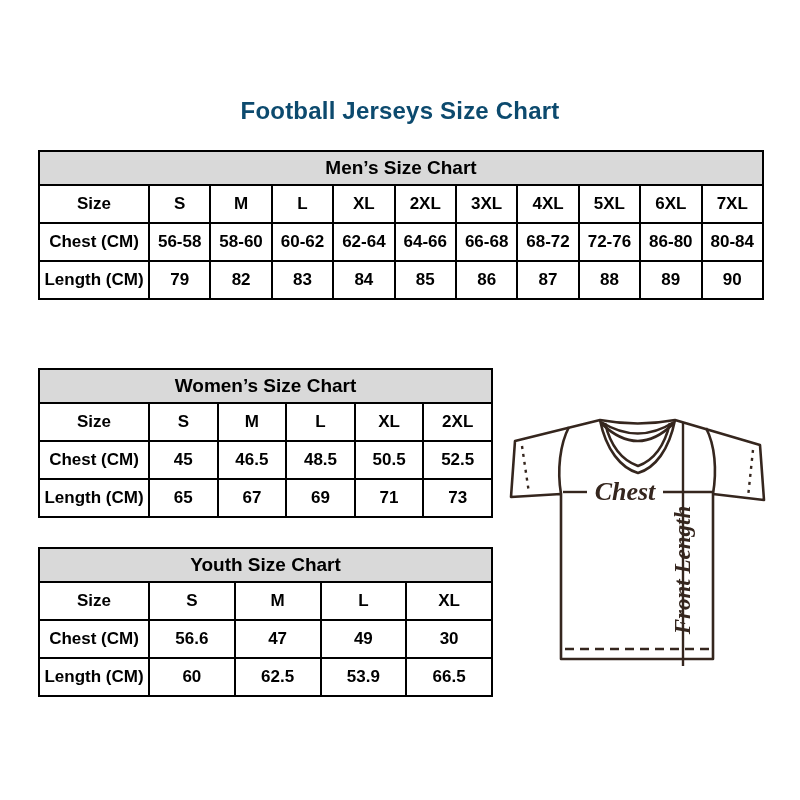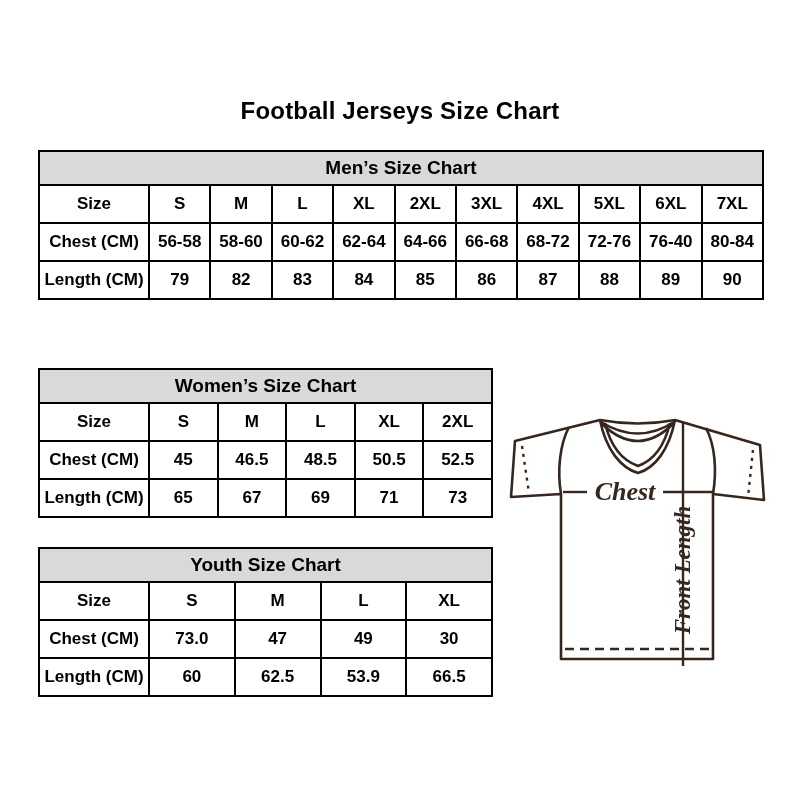--- a/index.html
+++ b/index.html
@@ -13,21 +13,21 @@
   .canvas{
     position:relative;
     width:800px;height:800px;
     background:#ffffff;
     font-family:"Liberation Sans","DejaVu Sans",sans-serif;
     overflow:hidden;
   }
   .page-title{
     position:absolute;left:0;top:97px;width:800px;
     text-align:center;
-    font-size:24px;font-weight:bold;color:#000000;
+    font-size:24px;font-weight:bold;color:#0c4a6e;
     letter-spacing:0.2px;
   }
   .table-wrap{position:absolute;}
   .table-wrap.mens{left:38px;top:150px;width:726px;}
   .table-wrap.womens{left:38px;top:368px;width:455px;}
   .table-wrap.youth{left:38px;top:547px;width:455px;}
   table.size-table{
     border-collapse:collapse;
     table-layout:fixed;
     width:100%;
@@ -106,21 +106,21 @@
           <tr>
             <td>Chest (CM)</td>
             <td>56-58</td>
             <td>58-60</td>
             <td>60-62</td>
             <td>62-64</td>
             <td>64-66</td>
             <td>66-68</td>
             <td>68-72</td>
             <td>72-76</td>
-            <td>76-40</td>
+            <td>86-80</td>
             <td>80-84</td>
           </tr>
           <tr>
             <td>Length (CM)</td>
             <td>79</td>
             <td>82</td>
             <td>83</td>
             <td>84</td>
             <td>85</td>
             <td>86</td>
@@ -188,21 +188,21 @@
           </tr>
           <tr>
             <td>Size</td>
             <td>S</td>
             <td>M</td>
             <td>L</td>
             <td>XL</td>
           </tr>
           <tr>
             <td>Chest (CM)</td>
-            <td>73.0</td>
+            <td>56.6</td>
             <td>47</td>
             <td>49</td>
             <td>30</td>
           </tr>
           <tr>
             <td>Length (CM)</td>
             <td>60</td>
             <td>62.5</td>
             <td>53.9</td>
             <td>66.5</td>

